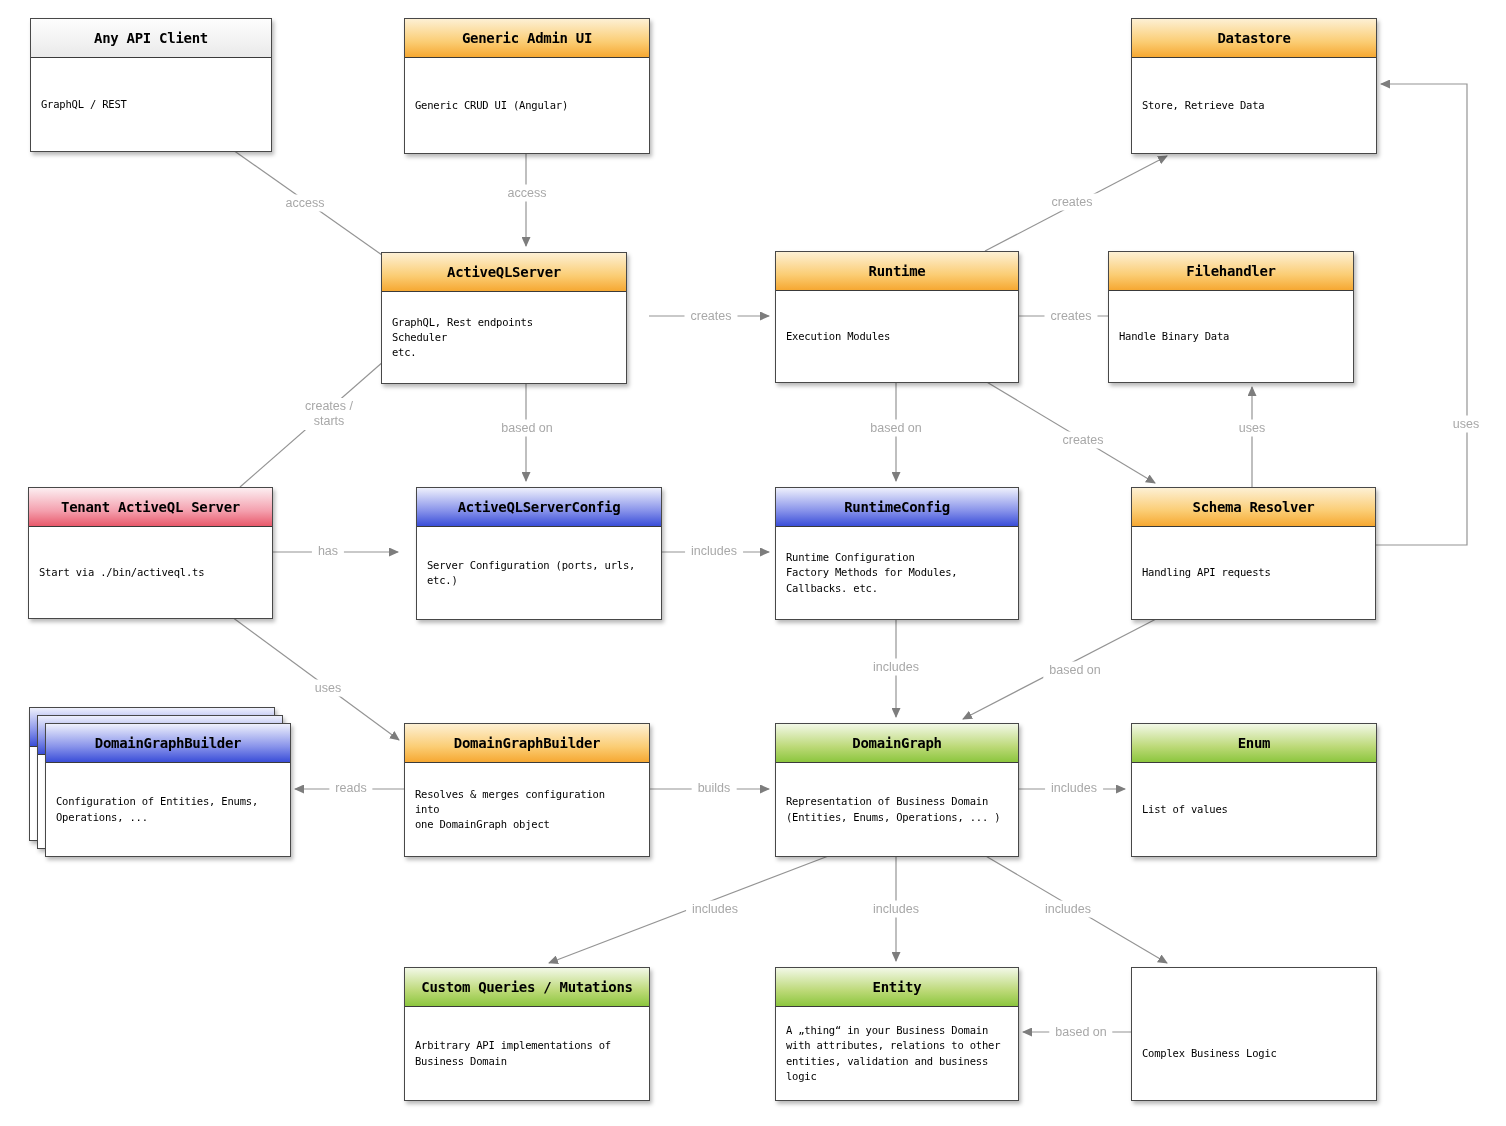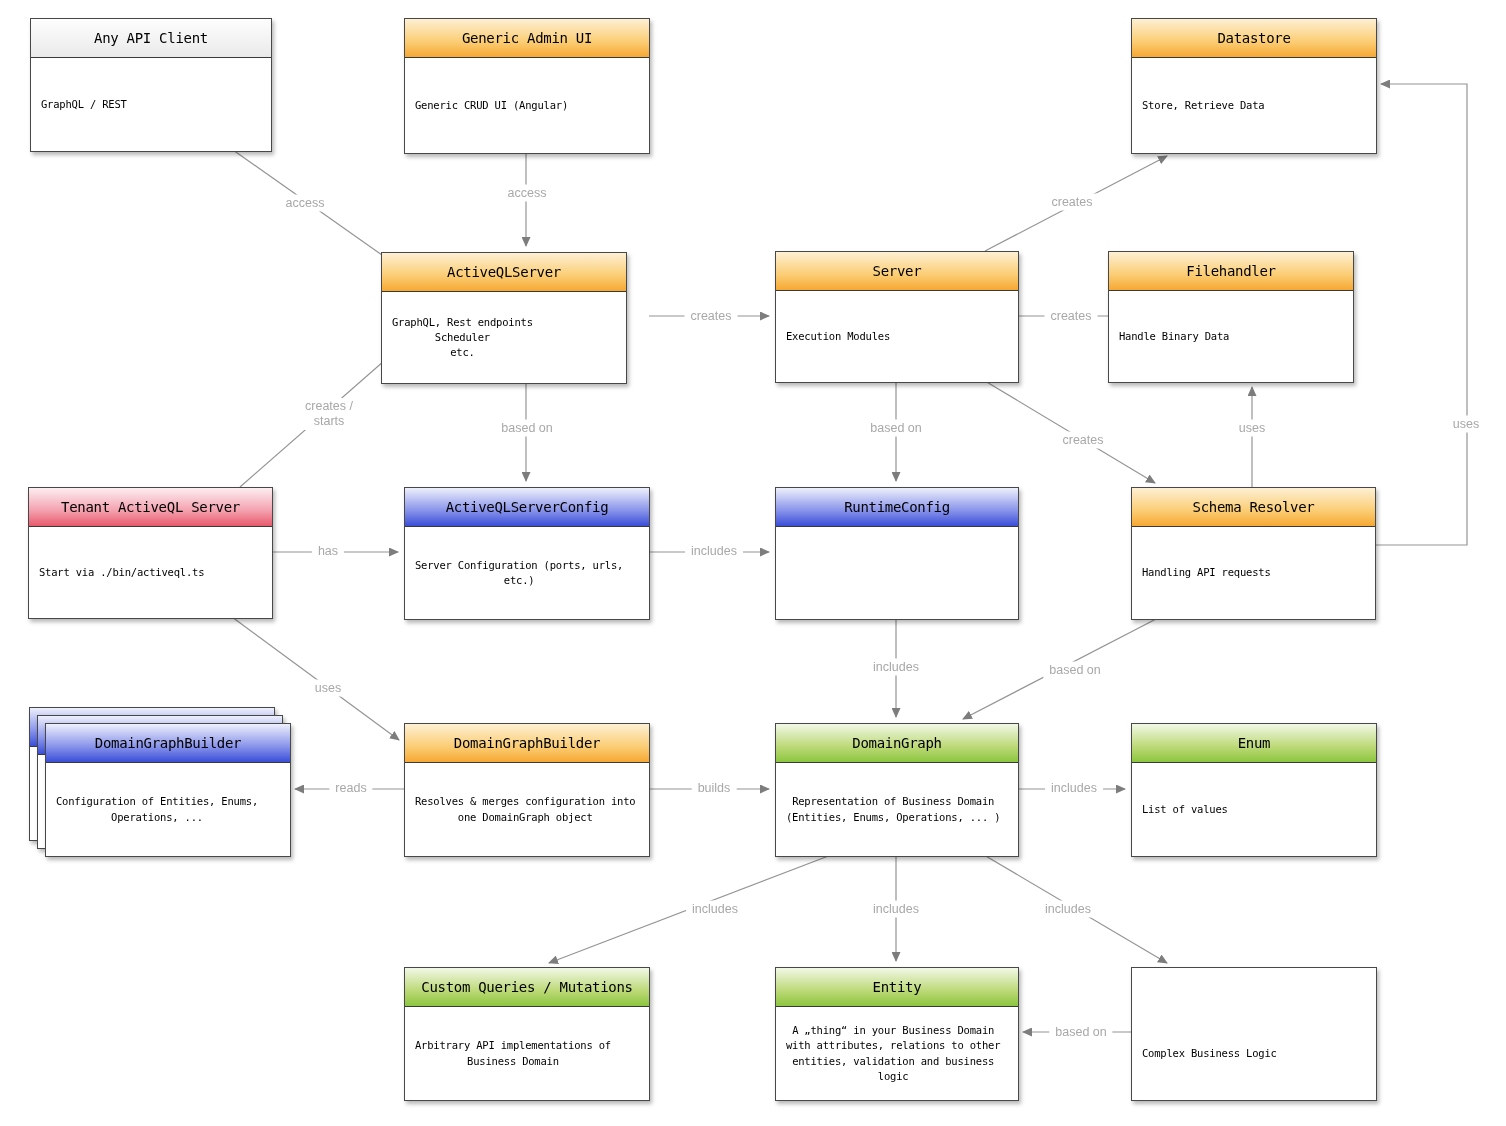--- a/index.html
+++ b/index.html
@@ -2,24 +2,24 @@
 <html><head>
 <meta charset="utf-8">
 <style>
   html,body{margin:0;padding:0;background:#fff;}
   #canvas{position:relative;width:1506px;height:1126px;background:#ffffff;overflow:hidden;
           font-family:"DejaVu Sans Mono",monospace;}
   #edges{position:absolute;left:0;top:0;width:1506px;height:1126px;}
   .node{position:absolute;background:#fff;border:1px solid #484848;
         box-shadow:2px 3px 4px rgba(0,0,0,.28);}
   .hd{height:38px;border-bottom:1px solid #3a3a3a;display:flex;align-items:center;justify-content:center;
-      font-size:14px;font-weight:normal;color:#000;letter-spacing:-0.3px;white-space:nowrap;text-align:right;}
+      font-size:14px;font-weight:bold;color:#000;letter-spacing:-0.3px;white-space:nowrap;text-align:right;}
   .bd{position:absolute;top:39px;left:0;right:0;bottom:0;display:flex;align-items:center;
-      padding:0 8px 0 10px;font-size:10.5px;letter-spacing:-0.2px;line-height:1.45;color:#000;
-      white-space:pre-line;text-align:center;}
+      padding:0 16px 0 10px;font-size:10.5px;letter-spacing:-0.2px;line-height:1.45;color:#000;
+      white-space:pre-line;text-align:left;}
   .c-gray  {background:linear-gradient(180deg,#fdfdfd 0%,#f3f3f3 55%,#e9e9e9 100%);}
   .c-orange{background:linear-gradient(180deg,#fdf0d4 0%,#fbcd74 60%,#f6a832 100%);}
   .c-blue  {background:linear-gradient(180deg,#eef0fc 0%,#8792ea 60%,#3a4ed8 100%);}
   .c-pink  {background:linear-gradient(180deg,#fceef1 0%,#f4a0ae 60%,#e8596b 100%);}
   .c-green {background:linear-gradient(180deg,#f2f8e7 0%,#bcd977 60%,#8cc63e 100%);}
   .elabel{position:absolute;transform:translate(-50%,-50%);background:#fff;padding:1px 6px;
           font-family:"Liberation Sans",sans-serif;font-size:12.5px;color:#a8a8a8;
           white-space:pre-line;text-align:center;line-height:1.2;}
 </style>
 </head>
@@ -101,42 +101,45 @@
   </div>
 
   <div class="node" style="left:381px;top:252px;width:244px;height:130px">
     <div class="hd c-orange">ActiveQLServer</div>
     <div class="bd">GraphQL, Rest endpoints
 Scheduler
 etc.</div>
   </div>
 
   <div class="node" style="left:775px;top:251px;width:242px;height:130px">
-    <div class="hd c-orange">Server</div>
+    <div class="hd c-orange">Runtime</div>
     <div class="bd">Execution Modules</div>
   </div>
 
   <div class="node" style="left:1108px;top:251px;width:244px;height:130px">
     <div class="hd c-orange">Filehandler</div>
     <div class="bd">Handle Binary Data</div>
   </div>
 
   <div class="node" style="left:28px;top:487px;width:243px;height:130px">
     <div class="hd c-pink">Tenant ActiveQL Server</div>
     <div class="bd">Start via ./bin/activeql.ts</div>
   </div>
 
-  <div class="node" style="left:404px;top:487px;width:244px;height:131px">
+  <div class="node" style="left:416px;top:487px;width:244px;height:131px">
     <div class="hd c-blue">ActiveQLServerConfig</div>
     <div class="bd">Server Configuration (ports, urls,
 etc.)</div>
   </div>
 
   <div class="node" style="left:775px;top:487px;width:242px;height:131px">
     <div class="hd c-blue">RuntimeConfig</div>
+    <div class="bd">Runtime Configuration
+Factory Methods for Modules,
+Callbacks. etc.</div>
   </div>
 
   <div class="node" style="left:1131px;top:487px;width:243px;height:131px">
     <div class="hd c-orange">Schema Resolver</div>
     <div class="bd">Handling API requests</div>
   </div>
 
   <div class="node" style="left:29px;top:707px;width:244px;height:132px">
     <div class="hd c-blue"></div>
   </div>

